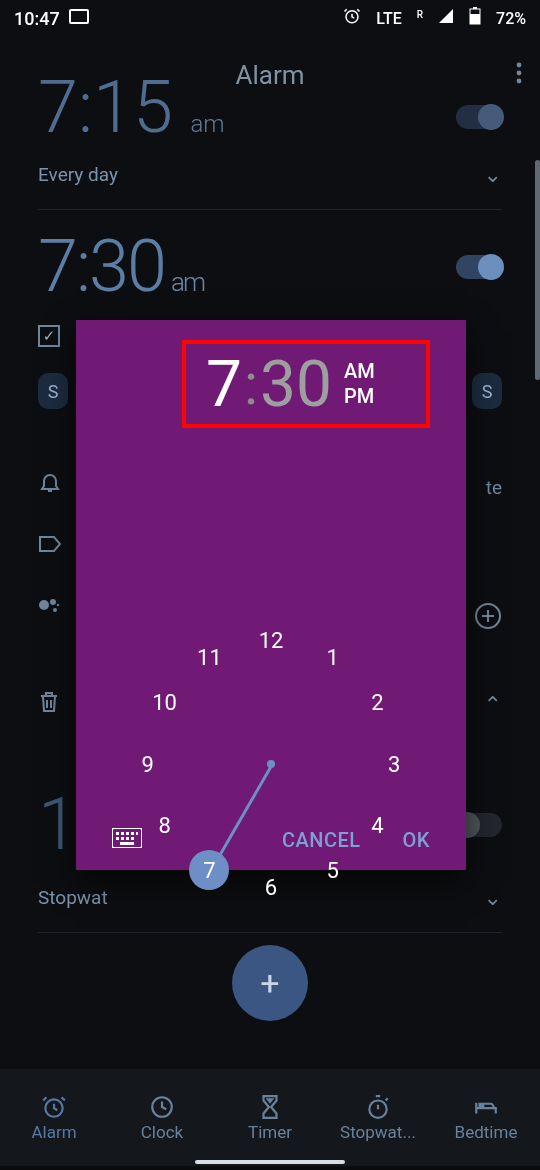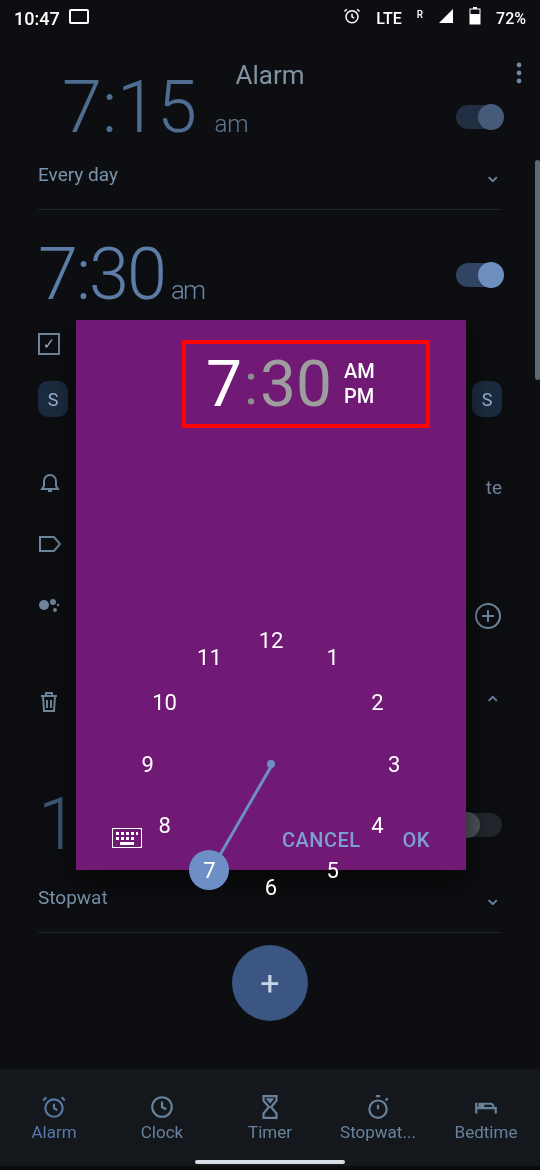--- a/index.html
+++ b/index.html
@@ -19,21 +19,21 @@
   .main { position: relative; height: 955px; padding: 0 38px; }
   .alarm-big { font-size: 72px; font-weight: 300; color: #5c7ea6; letter-spacing: -2px; }
   .alarm-big .ampm { font-size: 26px; margin-left: 6px; color: #6a88a7; }
   .alarm-row { display: flex; align-items: center; justify-content: space-between; }
   .toggle { width: 46px; height: 24px; border-radius: 12px; background: #314463; position: relative; }
   .toggle::after { content: ''; position: absolute; right: -2px; top: -1px; width: 26px; height: 26px; border-radius: 50%; background: #6d8fbe; }
   .toggle.off { background: #3e4550; }
   .toggle.off::after { right: auto; left: -2px; background: #a1aebc; }
   .label-row { display: flex; align-items: center; justify-content: space-between; font-size: 19px; color: #7a94ad; margin-top: 18px; padding-bottom: 22px; border-bottom: 1px solid #1d2329; }
   .chev { font-size: 22px; color: #6f869d; }
-  .cut-time { font-size: 72px; font-weight: 300; color: #4e6d90; line-height: 1; margin-top: -18px; margin-left: 24px; }
+  .cut-time { font-size: 72px; font-weight: 300; color: #4e6d90; line-height: 1; margin-top: -18px; }
   .cb { width: 22px; height: 22px; border: 2px solid #6f869d; display: inline-flex; align-items: center; justify-content: center; color: #9fb4c8; font-size: 15px; }
   .side-icons { position: absolute; left: 38px; display: flex; flex-direction: column; gap: 36px; }
   .row-edit { position: absolute; left: 38px; right: 38px; display: flex; align-items: center; justify-content: space-between; }
   .fab { width: 76px; height: 76px; border-radius: 50%; background: #3b5683; display: flex; align-items: center; justify-content: center; color: #c9d6e6; font-size: 34px; position: absolute; left: 50%; transform: translateX(-50%); bottom: 24px; }
   .scroll-ind { position: absolute; right: 0; top: 70px; width: 5px; height: 220px; background: #5d6976; border-radius: 3px; }
 
   
   .nav { position: absolute; bottom: 0; left: 0; right: 0; height: 101px; display: flex; background: #14181d; border-bottom: 4px solid #0a0b0d; }
   .nav-item { flex: 1; display: flex; flex-direction: column; align-items: center; justify-content: center; gap: 2px; font-size: 17px; color: #68829c; }
   .nav-item.active { color: #5778a5; }
@@ -107,21 +107,21 @@
 
   <div class="alarm-row" style="margin-top:-24px">
     <div class="cut-time"><span>7:15</span> <span class="ampm" style="font-size:24px;color:#5e7997">am</span></div>
     <div class="toggle" style="opacity:.6"></div>
   </div>
   <div class="label-row">
     <span>Every day</span>
     <span class="chev">⌄</span>
   </div>
 
-  <div class="alarm-row" style="margin-top:22px">
+  <div class="alarm-row" style="margin-top:14px">
     <div class="alarm-big"><span>7:30</span><span class="ampm">am</span></div>
     <div class="toggle"></div>
   </div>
   <div style="display:flex;align-items:center;gap:14px;margin-top:16px">
     <span class="cb">✓</span>
   </div>
   <div style="display:flex;justify-content:space-between;margin-top:26px">
     <span class="chip">S</span>
     <span style="flex:1"></span>
     <span class="chip">S</span>

